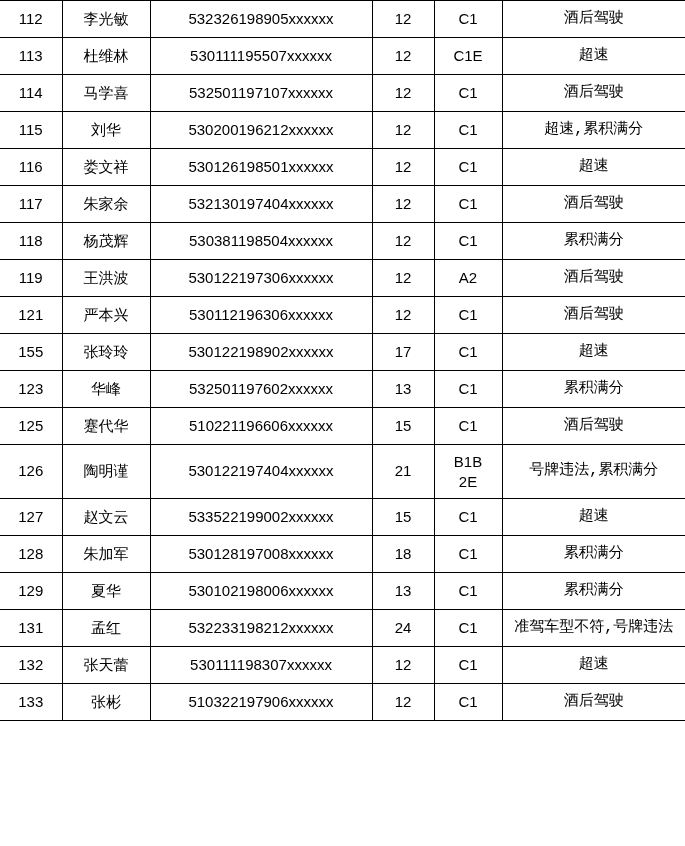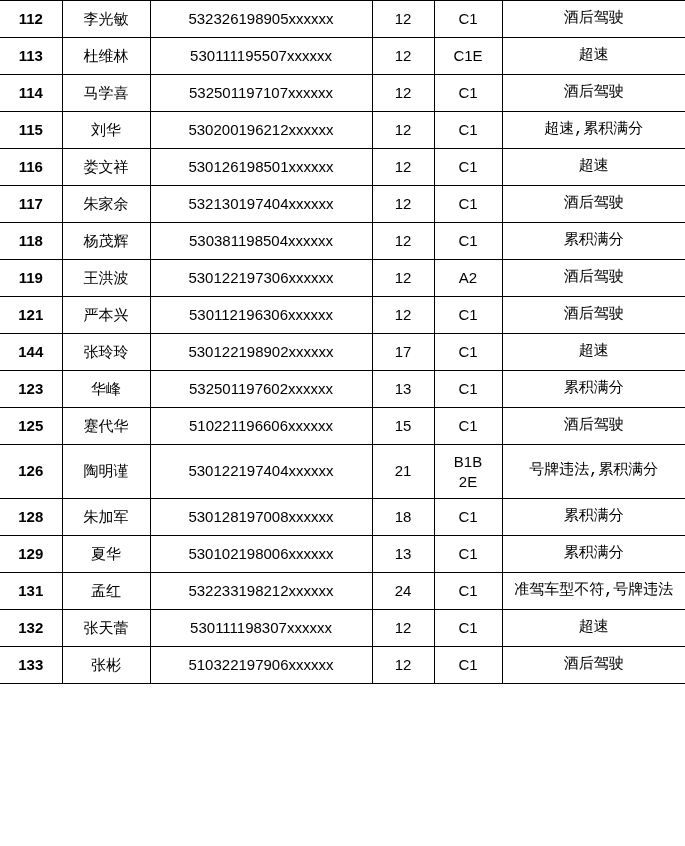--- a/index.html
+++ b/index.html
@@ -29,21 +29,20 @@
     vertical-align: middle;
     text-align: center;
     height: 22px;
   }
   #records-table td:last-child {
     border-right: none;
     font-family: Liberation Mono, monospace;
   }
   #records-table td:first-child {
     border-left: none;
-    font-weight: bold;
   }
   .col-index { width: 62px; }
   .col-name  { width: 88px; }
   .col-id    { width: 222px; }
   .col-score { width: 62px; }
   .col-type  { width: 68px; }
   .col-reason{ width: 183px; }
 
   .cell-index { text-align: center; }
   .cell-name  { text-align: center; margin-top: 12px; }
@@ -132,21 +131,21 @@
       </tr>
       <tr>
         <td class="cell-index">121</td>
         <td class="cell-name">严本兴</td>
         <td class="cell-id">530112196306xxxxxx</td>
         <td class="cell-score">12</td>
         <td class="cell-type">C1</td>
         <td class="cell-reason">酒后驾驶</td>
       </tr>
       <tr>
-        <td class="cell-index">144</td>
+        <td class="cell-index">155</td>
         <td class="cell-name">张玲玲</td>
         <td class="cell-id">530122198902xxxxxx</td>
         <td class="cell-score">17</td>
         <td class="cell-type">C1</td>
         <td class="cell-reason">超速</td>
       </tr>
       <tr>
         <td class="cell-index">123</td>
         <td class="cell-name">华峰</td>
         <td class="cell-id">532501197602xxxxxx</td>
@@ -167,20 +166,28 @@
         <td class="cell-name">陶明谨</td>
         <td class="cell-id">530122197404xxxxxx</td>
         <td class="cell-score">21</td>
         <td class="cell-type">
           <span class="twoline">B1B</span>
           <span class="twoline">2E</span>
         </td>
         <td class="cell-reason">号牌违法,累积满分</td>
       </tr>
       <tr>
+        <td class="cell-index">127</td>
+        <td class="cell-name">赵文云</td>
+        <td class="cell-id">533522199002xxxxxx</td>
+        <td class="cell-score">15</td>
+        <td class="cell-type">C1</td>
+        <td class="cell-reason">超速</td>
+      </tr>
+      <tr>
         <td class="cell-index">128</td>
         <td class="cell-name">朱加军</td>
         <td class="cell-id">530128197008xxxxxx</td>
         <td class="cell-score">18</td>
         <td class="cell-type">C1</td>
         <td class="cell-reason">累积满分</td>
       </tr>
       <tr>
         <td class="cell-index">129</td>
         <td class="cell-name">夏华</td>

